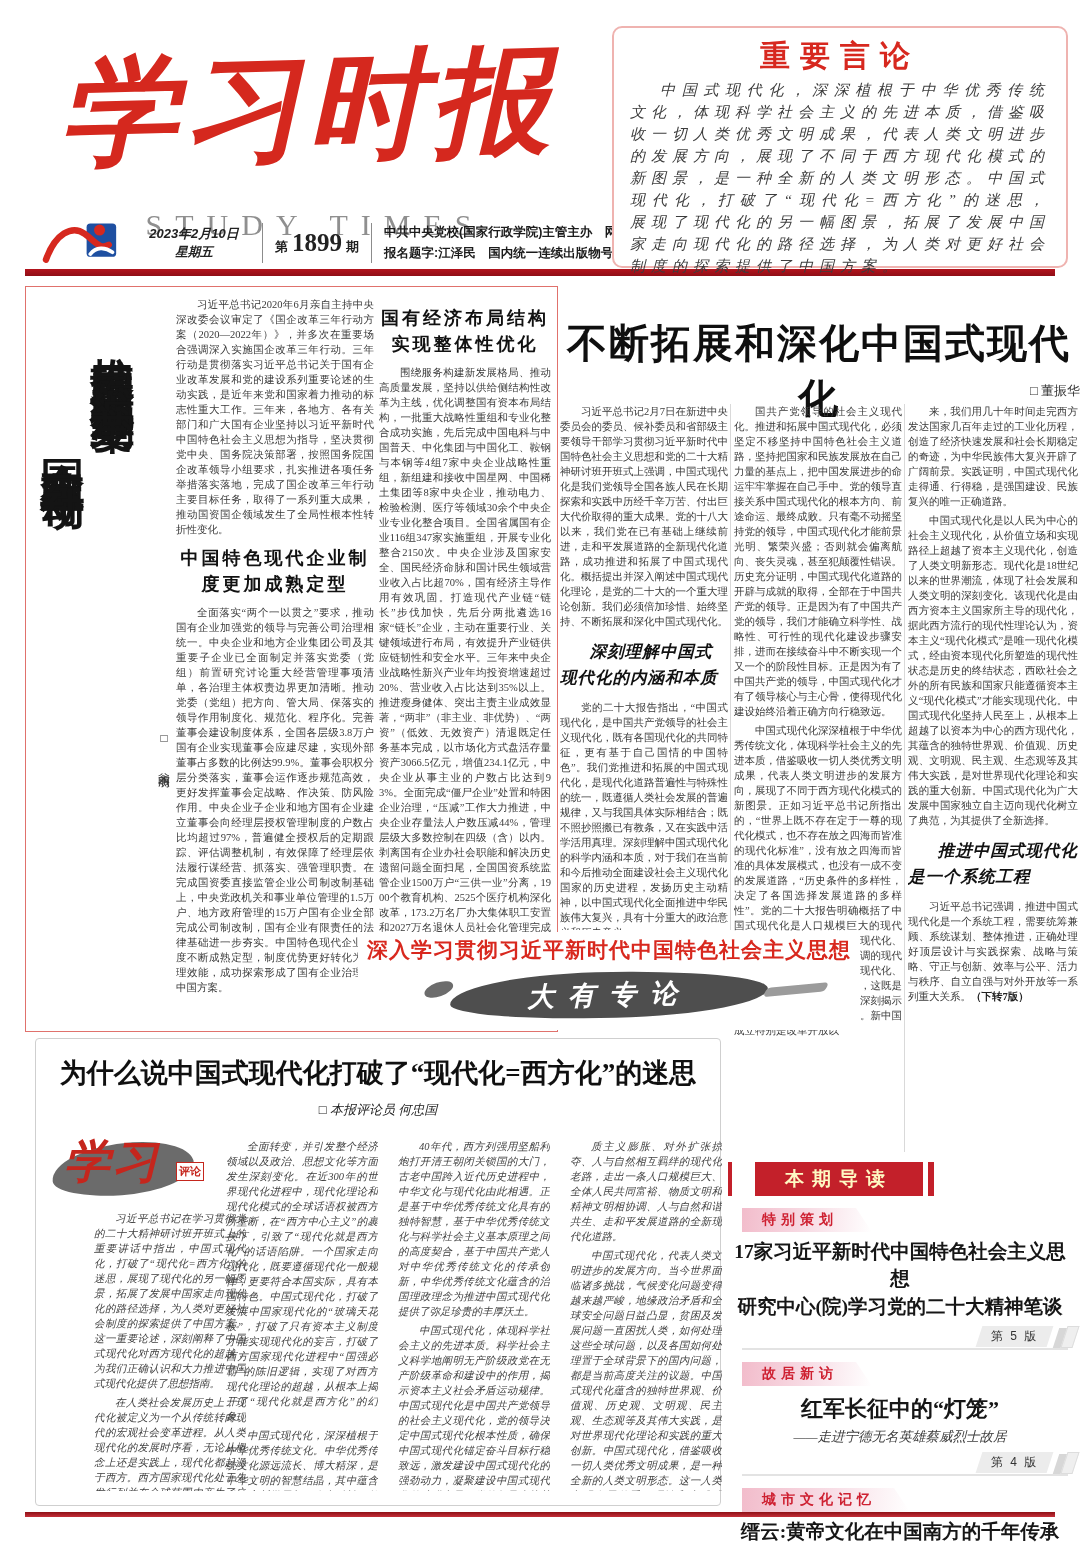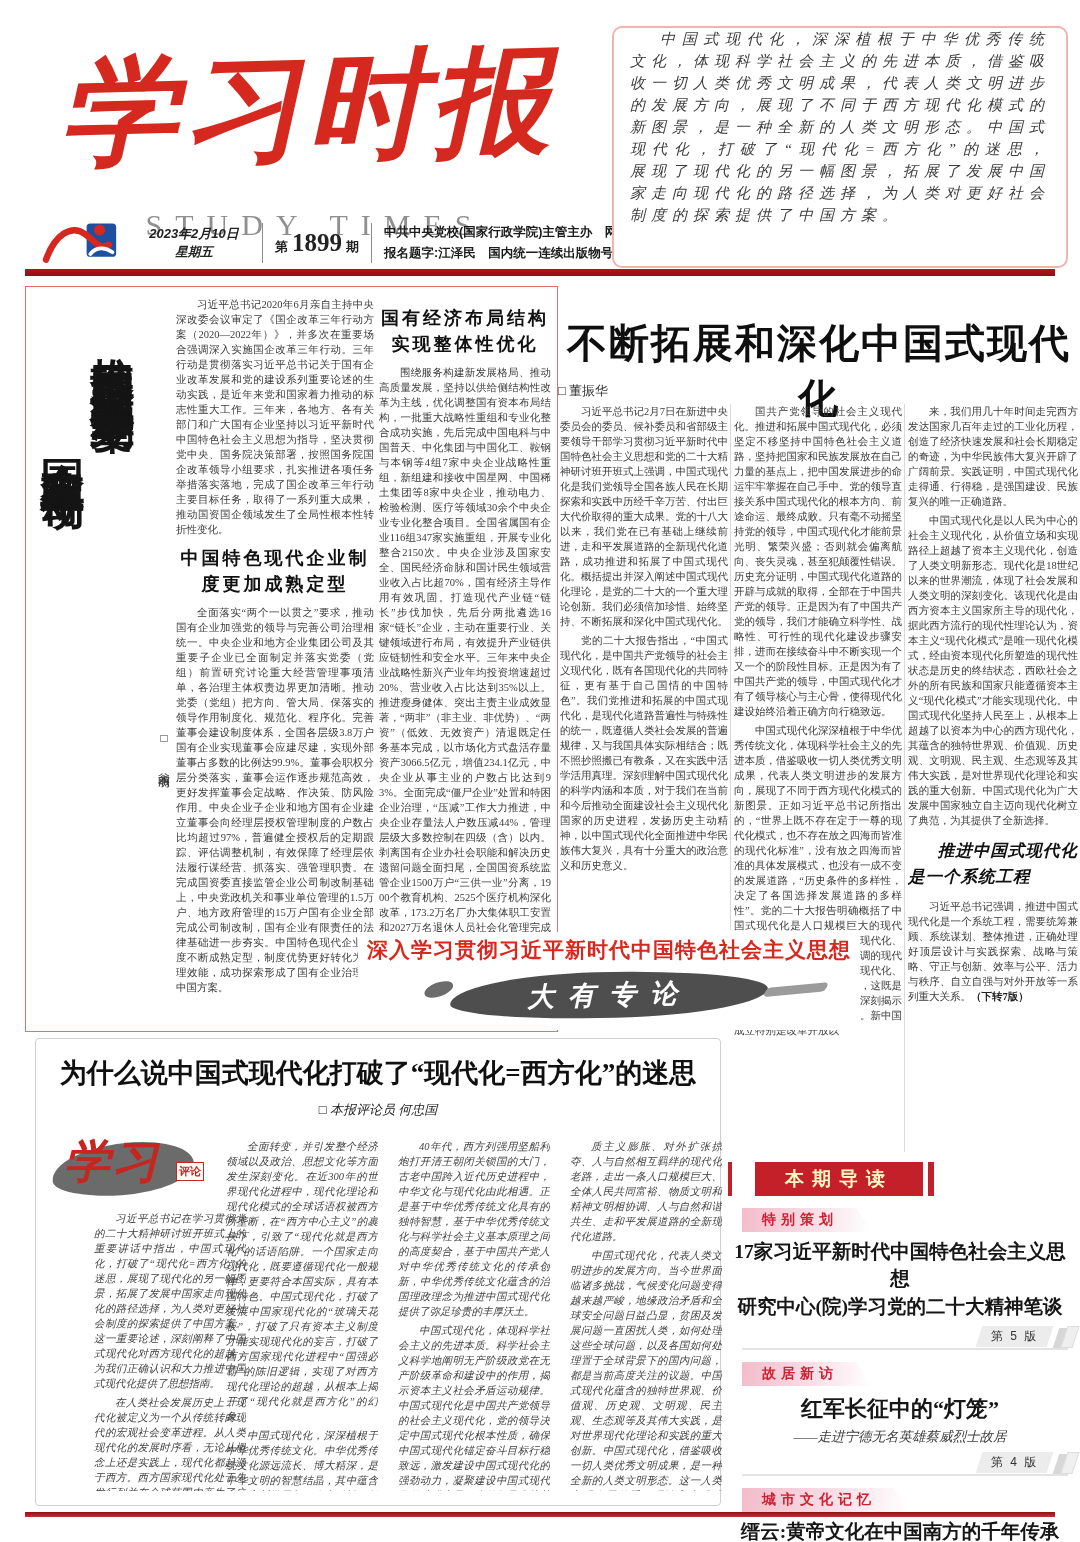--- a/index.html
+++ b/index.html
@@ -48,21 +48,21 @@
   .ncol h3{margin:8px 0 8px;font-family:"Liberation Sans",sans-serif;font-weight:900;
     font-size:18px;line-height:1.45;letter-spacing:3px;color:#111;text-align:center;}
   .colA{left:150px;top:10px;width:198px;height:722px;}
   .colB{left:353px;top:10px;width:172px;height:722px;}
   .turn{font-weight:700;color:#222;}
 
   
   .r-head{position:absolute;left:558px;top:316px;width:522px;text-align:center;
     font-family:"Liberation Serif",serif;font-weight:900;font-size:40px;
     letter-spacing:2px;color:#0f0f0f;}
-  .r-byline{position:absolute;left:558px;top:382px;width:522px;text-align:left;
+  .r-byline{position:absolute;left:558px;top:382px;width:522px;text-align:right;
     font-size:13px;color:#333;}
   .rcol{position:absolute;overflow:hidden;}
   .rcol p{margin:0 0 4px;font-size:10.5px;line-height:15px;text-align:justify;
     text-indent:2em;color:#3a3a3a;word-break:break-all;}
   .rcol h4{margin:10px 0;font-weight:700;font-style:italic;font-size:16.5px;
     line-height:1.55;color:#111;text-indent:1.8em;letter-spacing:1px;}
   .colR1{left:560px;top:404px;width:168px;height:526px;}
   .colR2{left:734px;top:404px;width:168px;height:748px;}
   .colR3{left:908px;top:404px;width:170px;height:752px;}
   .vdiv{position:absolute;width:1px;background:#d9d9d9;}
@@ -164,20 +164,21 @@
     </div>
     <div class="dl-sep"></div>
     <div class="dl-pub">
       <div>中共中央党校(国家行政学院)主管主办　网址:http://www.studytimes.cn</div>
       <div>报名题字:江泽民　国内统一连续出版物号:CN 11-0137　代号:1-267</div>
     </div>
   </div>
   <div class="top-rule"></div>
 
   <div class="remarks">
+    <h2>重要言论</h2>
     <div class="body">中国式现代化，深深植根于中华优秀传统文化，体现科学社会主义的先进本质，借鉴吸收一切人类优秀文明成果，代表人类文明进步的发展方向，展现了不同于西方现代化模式的新图景，是一种全新的人类文明形态。中国式现代化，打破了“现代化=西方化”的迷思，展现了现代化的另一幅图景，拓展了发展中国家走向现代化的路径选择，为人类对更好社会制度的探索提供了中国方案。</div>
   </div>
 
   <div class="left-box">
     <div class="vhead main">推动国资国企领域发生深刻变革</div>
     <div class="vhead sub">国企改革三年行动</div>
     <div class="vbyline">□ 翁杰明</div>
 
     <div class="ncol colA">
       <p>习近平总书记2020年6月亲自主持中央深改委会议审定了《国企改革三年行动方案（2020—2022年）》，并多次在重要场合强调深入实施国企改革三年行动。三年行动是贯彻落实习近平总书记关于国有企业改革发展和党的建设系列重要论述的生动实践，是近年来党和国家着力推动的标志性重大工作。三年来，各地方、各有关部门和广大国有企业坚持以习近平新时代中国特色社会主义思想为指导，坚决贯彻党中央、国务院决策部署，按照国务院国企改革领导小组要求，扎实推进各项任务举措落实落地，完成了国企改革三年行动主要目标任务，取得了一系列重大成果，推动国资国企领域发生了全局性根本性转折性变化。</p>
@@ -190,20 +191,21 @@
     </div>
   </div>
 
   <div class="r-head">不断拓展和深化中国式现代化</div>
   <div class="r-byline">□ 董振华</div>
   <div class="vdiv d1"></div>
   <div class="vdiv d2"></div>
 
   <div class="rcol colR1">
     <p>习近平总书记2月7日在新进中央委员会的委员、候补委员和省部级主要领导干部学习贯彻习近平新时代中国特色社会主义思想和党的二十大精神研讨班开班式上强调，中国式现代化是我们党领导全国各族人民在长期探索和实践中历经千辛万苦、付出巨大代价取得的重大成果。党的十八大以来，我们党在已有基础上继续前进，走和平发展道路的全新现代化道路，成功推进和拓展了中国式现代化。概括提出并深入阐述中国式现代化理论，是党的二十大的一个重大理论创新。我们必须倍加珍惜、始终坚持、不断拓展和深化中国式现代化。</p>
+    <h4>深刻理解中国式现代化的内涵和本质</h4>
     <p>党的二十大报告指出，“中国式现代化，是中国共产党领导的社会主义现代化，既有各国现代化的共同特征，更有基于自己国情的中国特色”。我们党推进和拓展的中国式现代化，是现代化道路普遍性与特殊性的统一，既遵循人类社会发展的普遍规律，又与我国具体实际相结合；既不照抄照搬已有教条，又在实践中活学活用真理。深刻理解中国式现代化的科学内涵和本质，对于我们在当前和今后推动全面建设社会主义现代化国家的历史进程，发扬历史主动精神，以中国式现代化全面推进中华民族伟大复兴，具有十分重大的政治意义和历史意义。</p>
 
   </div>
   <div class="rcol colR2">
     <p>国共产党领导的社会主义现代化。推进和拓展中国式现代化，必须坚定不移坚持中国特色社会主义道路，坚持把国家和民族发展放在自己力量的基点上，把中国发展进步的命运牢牢掌握在自己手中。党的领导直接关系中国式现代化的根本方向、前途命运、最终成败。只有毫不动摇坚持党的领导，中国式现代化才能前景光明、繁荣兴盛；否则就会偏离航向、丧失灵魂，甚至犯颠覆性错误。历史充分证明，中国式现代化道路的开辟与成就的取得，全部在于中国共产党的领导。正是因为有了中国共产党的领导，我们才能确立科学性、战略性、可行性的现代化建设步骤安排，进而在接续奋斗中不断实现一个又一个的阶段性目标。正是因为有了中国共产党的领导，中国式现代化才有了领导核心与主心骨，使得现代化建设始终沿着正确方向行稳致远。</p>
     <p>中国式现代化深深植根于中华优秀传统文化，体现科学社会主义的先进本质，借鉴吸收一切人类优秀文明成果，代表人类文明进步的发展方向，展现了不同于西方现代化模式的新图景。正如习近平总书记所指出的，“世界上既不存在定于一尊的现代化模式，也不存在放之四海而皆准的现代化标准”，没有放之四海而皆准的具体发展模式，也没有一成不变的发展道路，“历史条件的多样性，决定了各国选择发展道路的多样性”。党的二十大报告明确概括了中国式现代化是人口规模巨大的现代化、是全体人民共同富裕的现代化、是物质文明和精神文明相协调的现代化、是人与自然和谐共生的现代化、是走和平发展道路的现代化，这既是理论概括，也是实践要求，深刻揭示了中国式现代化的科学内涵。新中国成立特别是改革开放以</p>
   </div>
   <div class="rcol colR3">
     <p>来，我们用几十年时间走完西方发达国家几百年走过的工业化历程，创造了经济快速发展和社会长期稳定的奇迹，为中华民族伟大复兴开辟了广阔前景。实践证明，中国式现代化走得通、行得稳，是强国建设、民族复兴的唯一正确道路。</p>
     <p>中国式现代化是以人民为中心的社会主义现代化，从价值立场和实现路径上超越了资本主义现代化，创造了人类文明新形态。现代化是18世纪以来的世界潮流，体现了社会发展和人类文明的深刻变化。该现代化是由西方资本主义国家所主导的现代化，据此西方流行的现代性理论认为，资本主义“现代化模式”是唯一现代化模式，经由资本现代化所塑造的现代性状态是历史的终结状态，西欧社会之外的所有民族和国家只能遵循资本主义“现代化模式”才能实现现代化。中国式现代化坚持人民至上，从根本上超越了以资本为中心的西方现代化，其蕴含的独特世界观、价值观、历史观、文明观、民主观、生态观等及其伟大实践，是对世界现代化理论和实践的重大创新。中国式现代化为广大发展中国家独立自主迈向现代化树立了典范，为其提供了全新选择。</p>

